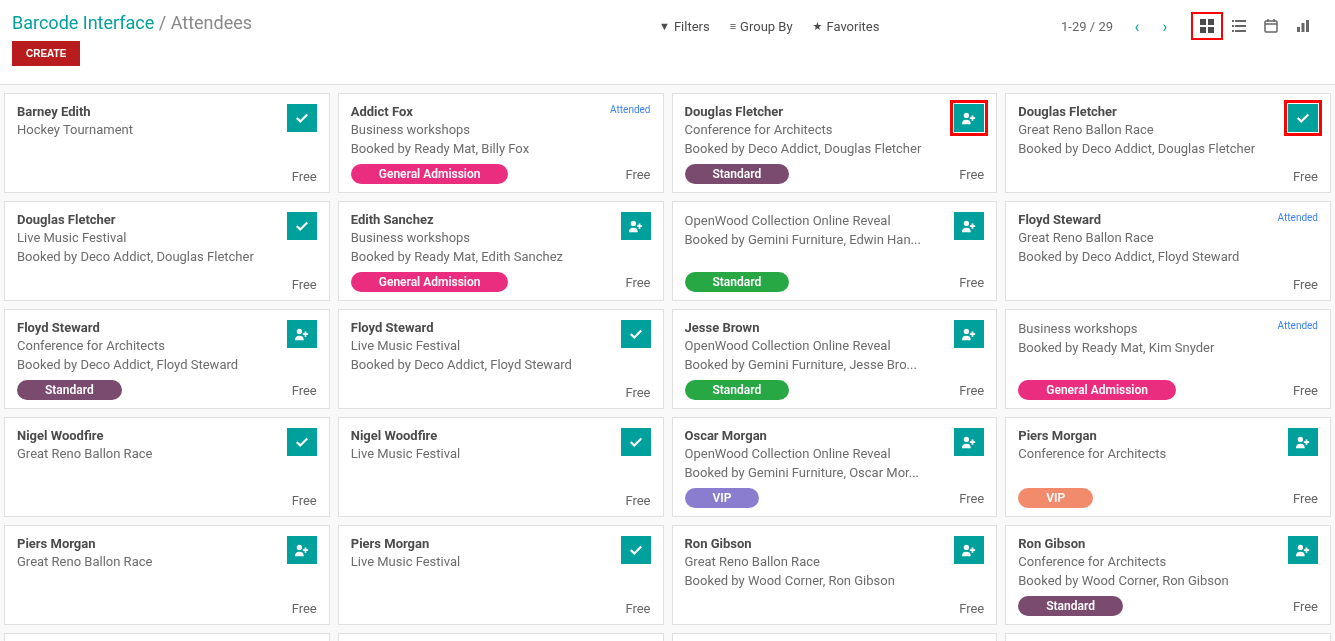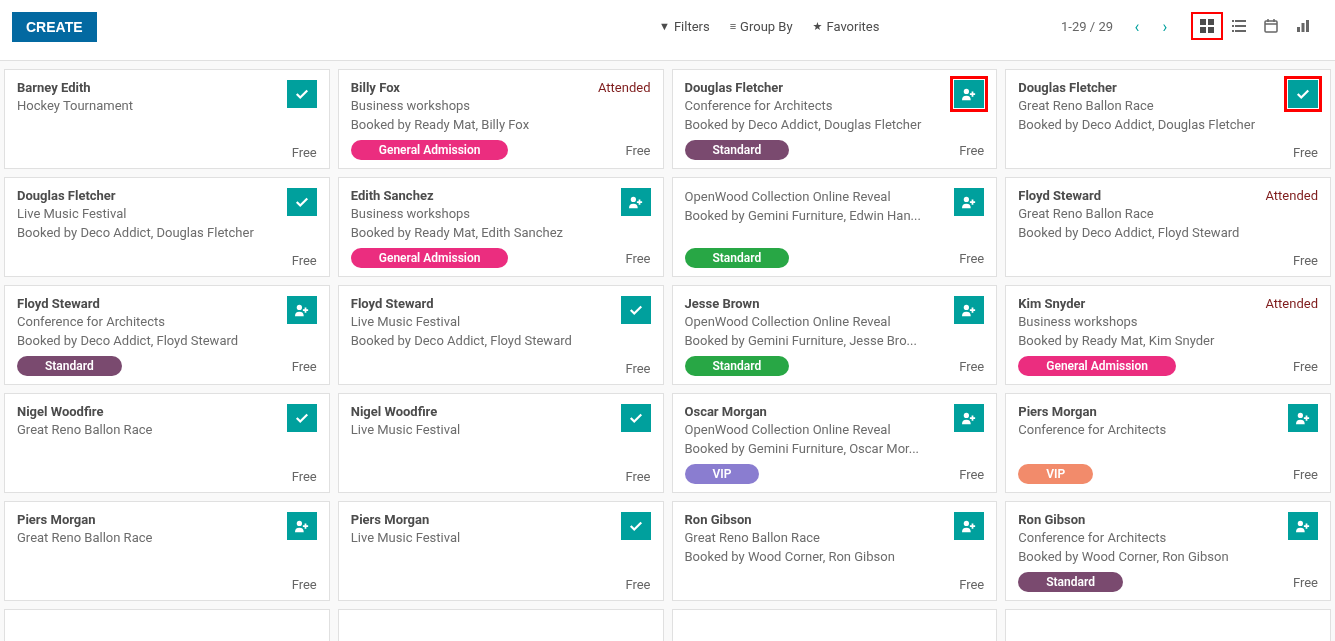--- a/index.html
+++ b/index.html
@@ -22,26 +22,26 @@
   font-size: 18px;
   color: #888;
   margin-bottom: 8px;
 }
 .breadcrumb .app-name {
   color: #00A09D;
   text-decoration: none;
 }
 .breadcrumb .sep { color: #888; }
 .create-btn {
-  background: #0369a1;
+  background: #b91c1c;
   color: #fff;
   border: none;
   padding: 7px 14px;
   font-weight: 600;
-  font-size: 14px;
+  font-size: 10px;
   cursor: pointer;
   margin-bottom: 10px;
 }
 .breadcrumb-right { width: 660px; }
 .search-row {
   display: flex;
   align-items: center;
   border-bottom: 1px solid #00A09D;
   margin-bottom: 4px;
 }
@@ -103,21 +103,21 @@
   padding: 10px 12px 8px 12px;
   position: relative;
   min-height: 80px;
   display: flex;
   flex-direction: column;
 }
 .card-top { display: flex; justify-content: space-between; align-items: flex-start; }
 .card-name { font-weight: 700; color: #4c4c4c; font-size: 13px; margin-bottom: 2px; }
 .card-lines { color: #6c6c6c; font-size: 13px; line-height: 1.35; }
 .card-line { margin-bottom: 1px; white-space: nowrap; overflow: hidden; text-overflow: ellipsis; }
-.status-attended { color: #7f1d1d; font-size: 13px; text-align: right; }
+.status-attended { color: #3b82f6; font-size: 10px; text-align: right; }
 .tile-btn {
   width: 30px; height: 28px;
   display: flex; align-items: center; justify-content: center;
   color: #fff;
   background: #00A09D;
   font-size: 14px;
   flex-shrink: 0;
 }
 .tile-btn.highlight { outline: 3px solid #ff0000; outline-offset: 1px; }
 .tile-btn svg { width: 16px; height: 14px; fill: #fff; }
@@ -141,20 +141,25 @@
 .tag.standard-purple { background: #7a4a6f; }
 .tag.standard-green { background: #28a745; }
 .tag.vip-purple { background: #8a7dd0; }
 .tag.vip-orange { background: #f28b6b; }
 </style>
 </head>
 <body>
 
 <div class="breadcrumb-bar">
   <div class="breadcrumb-left">
+    <div class="breadcrumb">
+      <a href="#" class="app-name">Barcode Interface</a>
+      <span class="sep">/</span>
+      <span>Attendees</span>
+    </div>
     <button class="create-btn">CREATE</button>
   </div>
   <div class="breadcrumb-right">
     <div class="controls-row">
       <div class="controls-left">
         <div class="ctrl-btn">
             <span class="glyph">▼</span>
             <span>Filters</span>
           </div>
         <div class="ctrl-btn">
@@ -227,21 +232,21 @@
           </div>
         </div>
       </div>
       <div class="card-bottom">
         <span class="price">Free</span>
       </div>
     </div>
     <div class="card">
       <div class="card-top">
         <div style="min-width: 0px; flex: 1 1 0%;">
-          <div class="card-name">Billy Fox</div>
+          <div class="card-name">Addict Fox</div>
           <div class="card-lines">
             <div class="card-line">Business workshops</div>
             <div class="card-line">Booked by Ready Mat, Billy Fox</div>
           </div>
         </div>
         <div style="display: flex; align-items: flex-start; gap: 8px;">
           <div class="status-attended">Attended</div>
         </div>
       </div>
       <div class="card-bottom">
@@ -444,21 +449,20 @@
         </div>
       </div>
       <div class="card-bottom">
         <span class="tag standard-green">Standard</span>
         <span class="price">Free</span>
       </div>
     </div>
     <div class="card">
       <div class="card-top">
         <div style="min-width: 0px; flex: 1 1 0%;">
-          <div class="card-name">Kim Snyder</div>
           <div class="card-lines">
             <div class="card-line">Business workshops</div>
             <div class="card-line">Booked by Ready Mat, Kim Snyder</div>
           </div>
         </div>
         <div style="display: flex; align-items: flex-start; gap: 8px;">
           <div class="status-attended">Attended</div>
         </div>
       </div>
       <div class="card-bottom">

